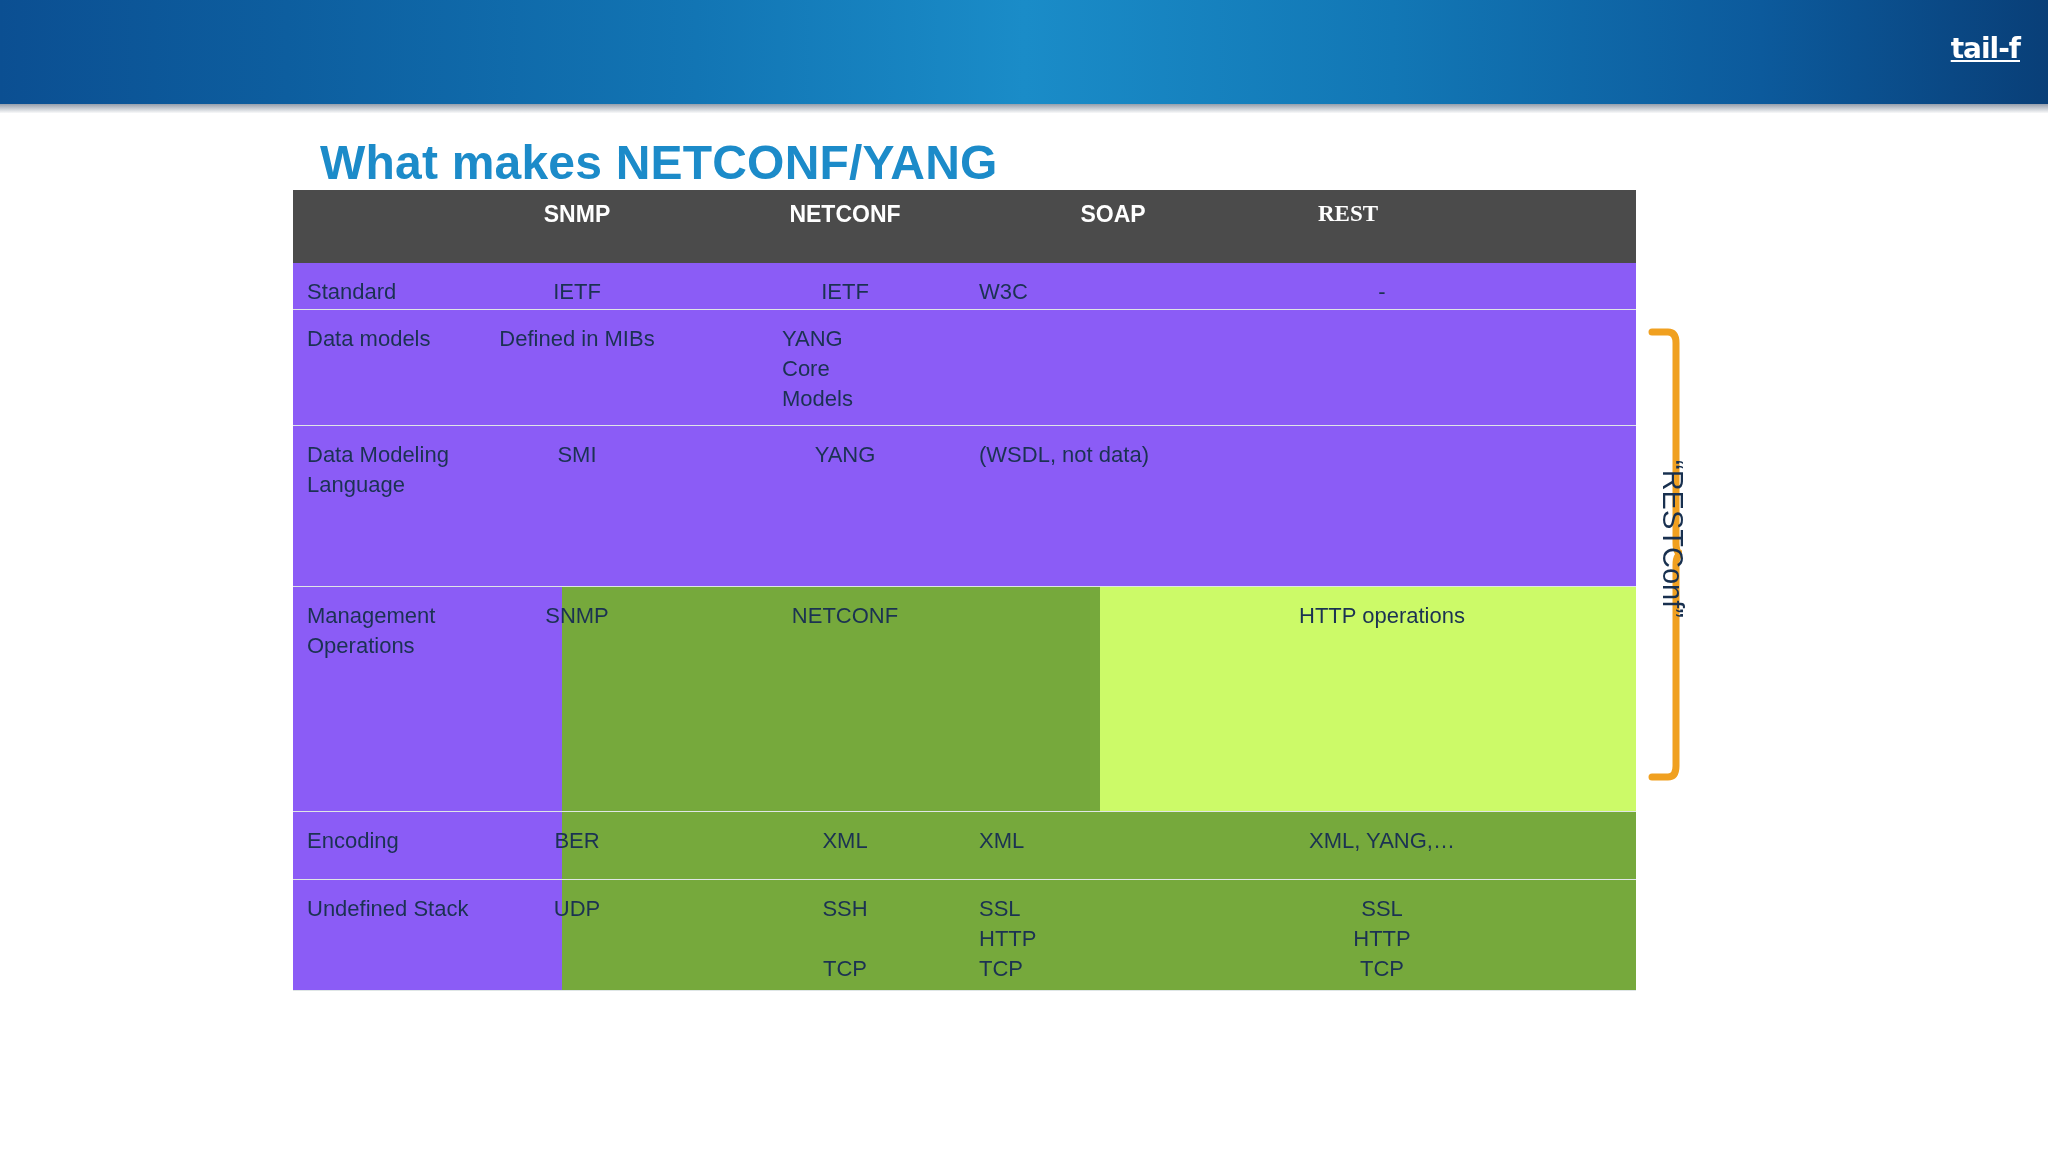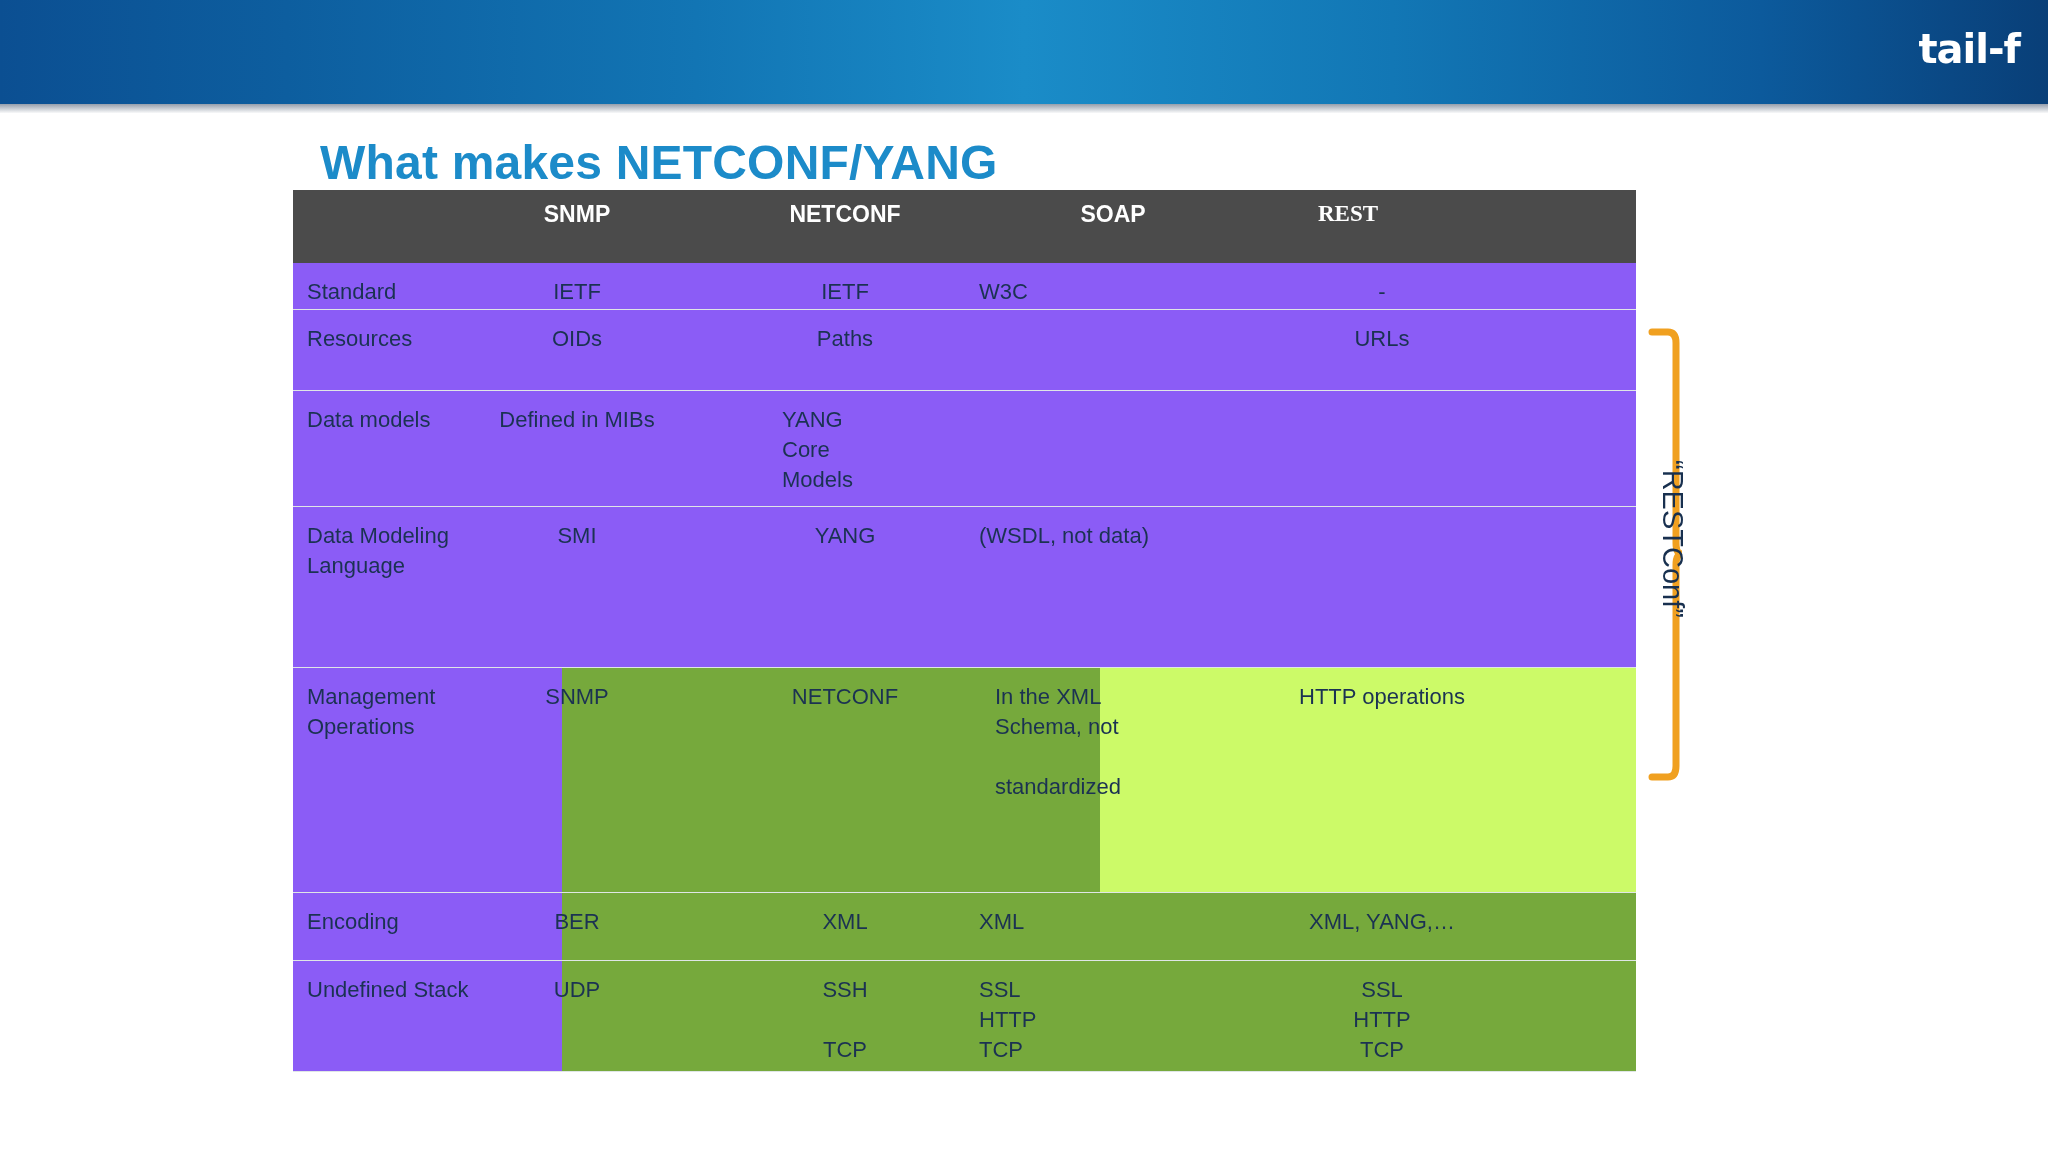--- a/index.html
+++ b/index.html
@@ -30,26 +30,27 @@
     left: 0; top: 104px;
     width: 2048px;
     height: 9px;
     background: linear-gradient(to bottom, rgba(20,40,70,0.45), rgba(200,205,210,0.12));
   }
   .logo {
     position: absolute;
     right: 28px;
     top: 25px;
     color: #ffffff;
-    font-size: 40px;
+    font-size: 28px;
     font-weight: bold;
     letter-spacing: -1px;
     font-family: "DejaVu Sans", sans-serif;
     line-height: 48px;
     white-space: nowrap;
+    text-decoration: underline;
   }
 
   
   .slide-title {
     position: absolute;
     left: 320px;
     top: 135px;
     font-size: 48px;
     font-weight: bold;
     color: #1c8bc9;
@@ -162,27 +163,20 @@
   </div>
 
   <div class="row" style="height:46px;">
     <div class="cell label">Standard</div>
     <div class="cell c1">IETF</div>
     <div class="cell c2">IETF</div>
     <div class="cell c3">W3C</div>
     <div class="cell c4">-</div>
   </div>
 
-  <div class="row" style="height:80px;">
-    <div class="cell label">Resources</div>
-    <div class="cell c1">OIDs</div>
-    <div class="cell c2">Paths</div>
-    <div class="cell c3"></div>
-    <div class="cell c4">URLs</div>
-  </div>
 
   <div class="row" style="height:115px;">
     <div class="cell label">Data models</div>
     <div class="cell c1">Defined in MIBs</div>
     <div class="cell c2 left-ind">YANG
 Core
 Models</div>
     <div class="cell c3"></div>
     <div class="cell c4"></div>
   </div>
@@ -197,24 +191,20 @@
 
   <div class="row" style="height:224px;">
     <div class="green-band">
       <div class="green-left" style="background:#76a93c;"></div>
       <div class="green-right" style="background:#ccfa68;"></div>
     </div>
     <div class="cell label">Management
  Operations</div>
     <div class="cell c1">SNMP</div>
     <div class="cell c2">NETCONF</div>
-    <div class="cell c3 left-ind">In the XML
-Schema, not
-
-standardized</div>
     <div class="cell c4">HTTP operations</div>
   </div>
 
   <div class="row" style="height:67px;">
     <div class="green-band">
       <div class="green-left" style="background:#76a93c;width:100%;"></div>
     </div>
     <div class="cell label">Encoding</div>
     <div class="cell c1">BER</div>
     <div class="cell c2">XML</div>

